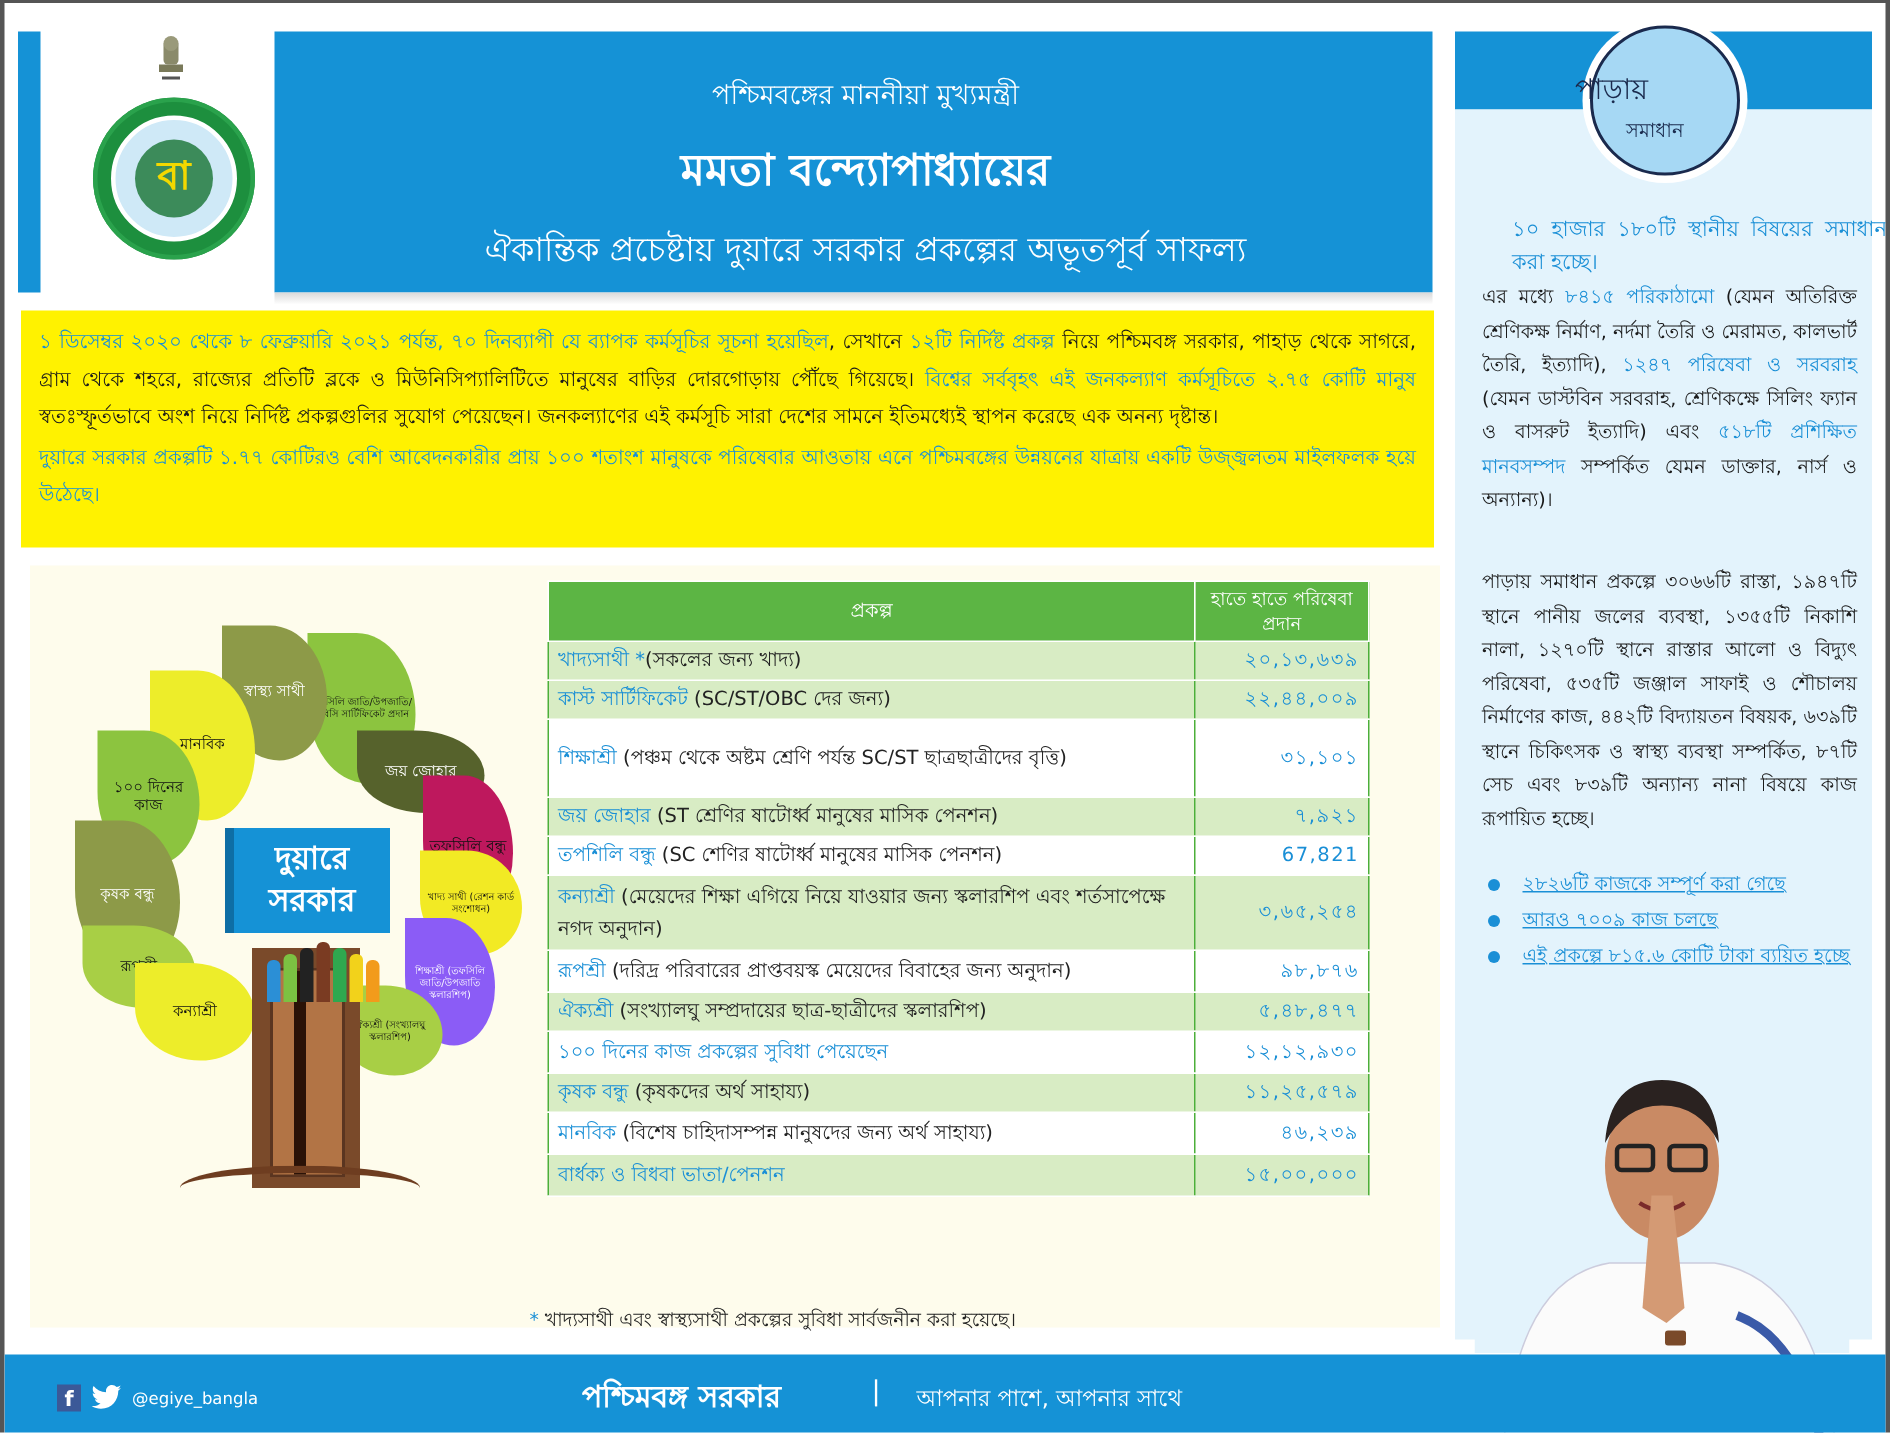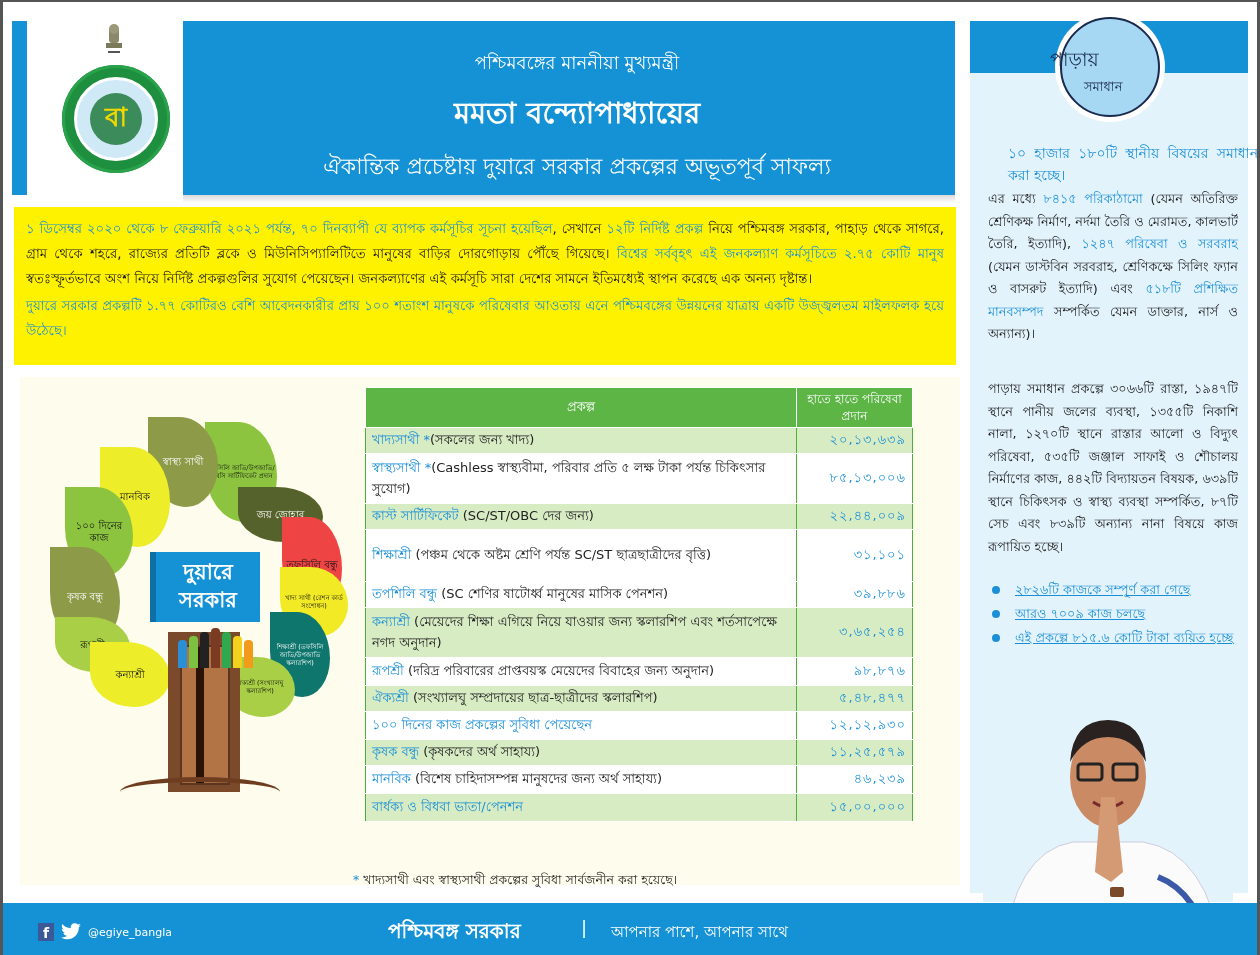--- a/index.html
+++ b/index.html
@@ -105,25 +105,25 @@
   <p class="blue">দুয়ারে সরকার প্রকল্পটি ১.৭৭ কোটিরও বেশি আবেদনকারীর প্রায় ১০০ শতাংশ মানুষকে পরিষেবার আওতায় এনে পশ্চিমবঙ্গের উন্নয়নের যাত্রায় একটি উজ্জ্বলতম মাইলফলক হয়ে উঠেছে।</p>
 </div>
 
 <div class="tree-panel">
   <div class="tree-area">
     <div class="leaf sm" style="left:185px;top:45px;width:72px;height:100px;background:#8cc43f;">তফসিলি জাতি/উপজাতি/ ওবিসি সার্টিফিকেট প্রদান</div>
     <div class="leaf" style="left:128px;top:40px;width:70px;height:90px;background:#8d9a48;color:#fff;">স্বাস্থ্য সাথী</div>
     <div class="leaf" style="left:80px;top:70px;width:70px;height:100px;background:#eded2a;">মানবিক</div>
     <div class="leaf" style="left:218px;top:110px;width:85px;height:55px;background:#56622c;color:#fff;">জয় জোহার</div>
     <div class="leaf" style="left:45px;top:110px;width:68px;height:90px;background:#8cc43f;">১০০ দিনের কাজ</div>
-    <div class="leaf" style="left:262px;top:140px;width:60px;height:95px;background:#ef4444;">তফসিলি বন্ধু</div>
+    <div class="leaf" style="left:262px;top:140px;width:60px;height:95px;background:#be185d;">তফসিলি বন্ধু</div>
     <div class="leaf sm" style="left:260px;top:190px;width:68px;height:70px;background:#f2ea24;">খাদ্য সাথী (রেশন কার্ড সংশোধন)</div>
     <div class="leaf" style="left:30px;top:170px;width:70px;height:100px;background:#8d9a48;color:#fff;">কৃষক বন্ধু</div>
     <div class="leaf" style="left:35px;top:240px;width:75px;height:55px;background:#a8cf45;">রূপশ্রী</div>
-    <div class="leaf sm" style="left:250px;top:235px;width:60px;height:85px;background:#0f766e;color:#fff;">শিক্ষাশ্রী (তফসিলি জাতি/উপজাতি স্কলারশিপ)</div>
+    <div class="leaf sm" style="left:250px;top:235px;width:60px;height:85px;background:#8b5cf6;color:#fff;">শিক্ষাশ্রী (তফসিলি জাতি/উপজাতি স্কলারশিপ)</div>
     <div class="leaf" style="left:70px;top:265px;width:80px;height:65px;background:#eded2a;">কন্যাশ্রী</div>
     <div class="leaf sm" style="left:205px;top:280px;width:70px;height:60px;background:#a8cf45;">ঐক্যশ্রী (সংখ্যালঘু স্কলারশিপ)</div>
     <div class="trunk"></div>
     <div class="door"></div>
     <div class="door-gap"></div>
     <div class="roots"></div>
     <div class="dsign">
       <div>দুয়ারে</div>
       <div>সরকার</div>
     </div>
@@ -144,35 +144,35 @@
     <tr>
       <th class="c1">প্রকল্প</th>
       <th class="c2">হাতে হাতে পরিষেবা প্রদান</th>
     </tr>
   </thead>
   <tbody>
     <tr class="odd" style="height:24px">
         <td><span class="nm">খাদ্যসাথী</span><span class="nm"> *</span><span>(সকলের জন্য খাদ্য)</span></td>
         <td class="v">২০,১৩,৬৩৯</td>
       </tr>
-    <tr class="even" style="height:50px">
-        <td><span class="nm">স্বাস্থ্যসাথী</span><span class="nm"> *</span><span>(Cashless স্বাস্থ্যবীমা, পরিবার প্রতি ৫ লক্ষ টাকা পর্যন্ত চিকিৎসার সুযোগ)</span></td>
-        <td class="v">৮৫,১৩,০০৬</td>
-      </tr>
     <tr class="odd" style="height:24px">
         <td><span class="nm">কাস্ট সার্টিফিকেট</span><span> (SC/ST/OBC দের জন্য)</span></td>
         <td class="v">২২,৪৪,০০৯</td>
       </tr>
     <tr class="even" style="height:52px">
         <td><span class="nm">শিক্ষাশ্রী</span><span> (পঞ্চম থেকে অষ্টম শ্রেণি পর্যন্ত  SC/ST ছাত্রছাত্রীদের বৃত্তি)</span></td>
         <td class="v">৩১,১০১</td>
       </tr>
+    <tr class="odd" style="height:24px">
+        <td><span class="nm">জয় জোহার</span><span> (ST শ্রেণির ষাটোর্ধ্ব মানুষের মাসিক পেনশন)</span></td>
+        <td class="v">৭,৯২১</td>
+      </tr>
     <tr class="even" style="height:26px">
         <td><span class="nm">তপশিলি বন্ধু</span><span> (SC শেণির ষাটোর্ধ্ব মানুষের মাসিক পেনশন)</span></td>
-        <td class="v">৩৯,৮৮৬</td>
+        <td class="v">67,821</td>
       </tr>
     <tr class="odd" style="height:50px">
         <td><span class="nm">কন্যাশ্রী</span><span> (মেয়েদের শিক্ষা এগিয়ে নিয়ে যাওয়ার জন্য স্কলারশিপ এবং শর্তসাপেক্ষে নগদ অনুদান)</span></td>
         <td class="v">৩,৬৫,২৫৪</td>
       </tr>
     <tr class="even" style="height:28px">
         <td><span class="nm">রূপশ্রী</span><span> (দরিদ্র পরিবারের প্রাপ্তবয়স্ক মেয়েদের বিবাহের জন্য অনুদান)</span></td>
         <td class="v">৯৮,৮৭৬</td>
       </tr>
     <tr class="odd" style="height:26px">

